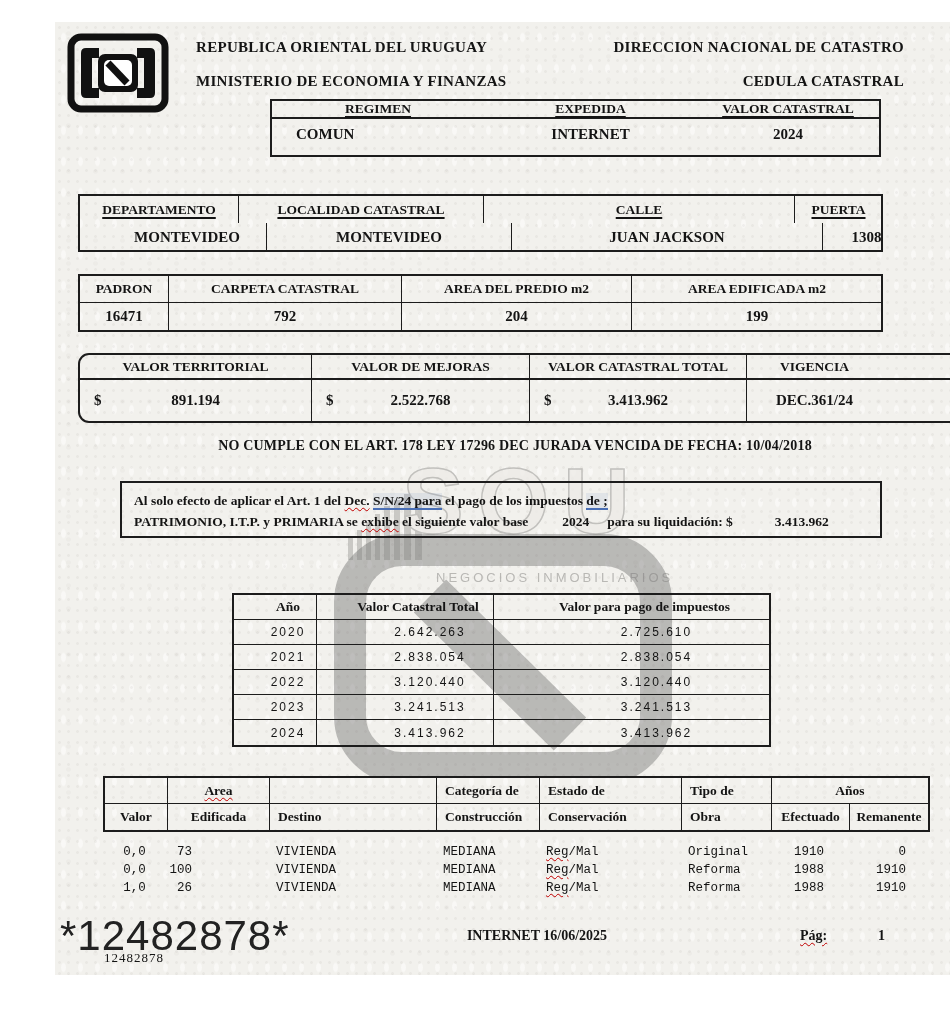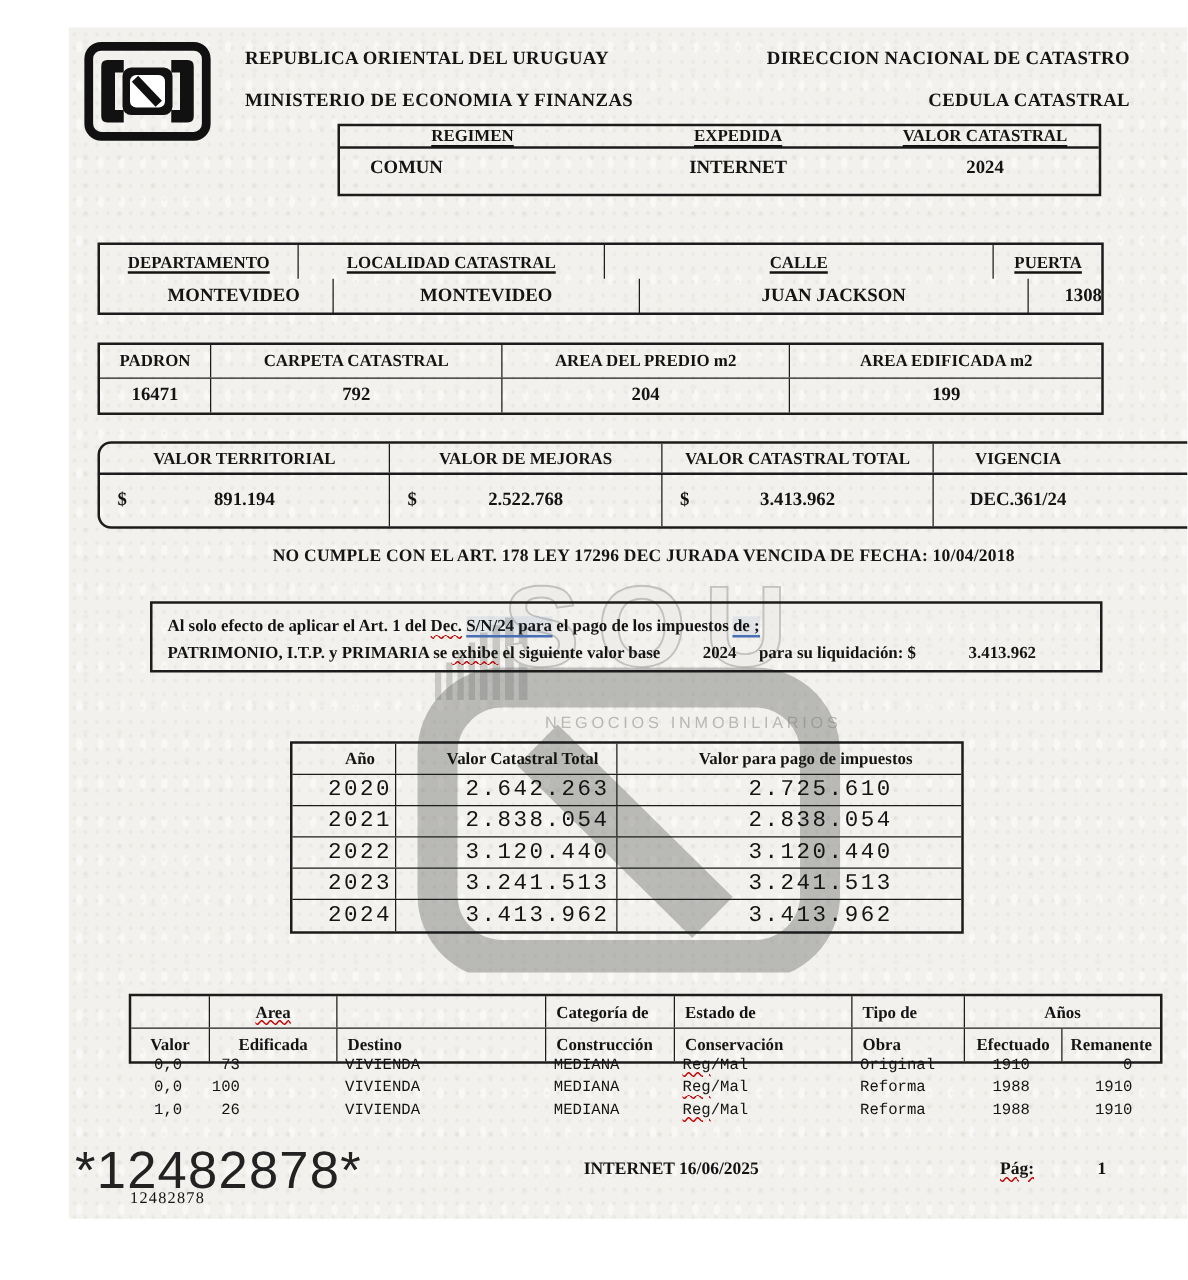--- a/index.html
+++ b/index.html
@@ -67,25 +67,25 @@
   .nota{left:120px; top:481px; width:762px; height:57px; border:2px solid var(--border); padding:7px 10px 0 12px; font-size:13.5px; font-weight:bold; line-height:21px;}
   .gap-xs{margin-left:18px;} .gap-sm{margin-left:34px;} .gap-md{margin-left:42px;}
 
   
   .hist{left:232px; top:593px; width:539px; border:2px solid var(--border);}
   .hist .row{display:grid; grid-template-columns:83px 177px 275px; height:25px; align-items:center; border-bottom:1.5px solid var(--border);}
   .hist .row:last-child{border-bottom:none;}
   .hist .cell{height:100%; display:flex; align-items:center; justify-content:center; border-right:1.5px solid var(--border);padding-left:26px;}
   .hist .cell:last-child{border-right:none;}
   .hist .hdr .cell{font-weight:bold; font-size:13.5px;}
-  .hist .dat .cell{font-family:Liberation Mono, monospace; font-size:18px; letter-spacing:2px;}
+  .hist .dat .cell{font-family:Liberation Sans, sans-serif; font-size:12px; letter-spacing:2px;}
   .hist .dat .cell.shift{padding-left:50px;}
 
   
-  .constr{left:103px; top:795px; width:827px; border:2px solid var(--border); font-size:13.5px; font-weight:bold;}
+  .constr{left:103px; top:776px; width:827px; border:2px solid var(--border); font-size:13.5px; font-weight:bold;}
   .constr .row{display:grid; grid-template-columns:63px 102px 167px 103px 142px 90px 78px 78px; height:26px; align-items:center;}
   .constr .r1{border-bottom:1.5px solid var(--border);}
   .constr .cell{height:100%; display:flex; align-items:center; justify-content:center; border-right:1.5px solid var(--border);}
   .constr .cell:last-child{border-right:none;}
   .constr .cell.lft{justify-content:flex-start; padding-left:8px;}
   .constr .cell.span2{grid-column:span 2;}
   .crows{left:103px; top:843px; width:827px; font-family:"Liberation Mono", monospace; font-size:12.5px;}
   .crows .row{display:grid; grid-template-columns:63px 102px 167px 103px 142px 90px 78px 78px; height:18px; align-items:center;}
   .crows .c{display:flex; align-items:center; justify-content:center;}
   .crows .c.lft{justify-content:flex-start; padding-left:8px;}

